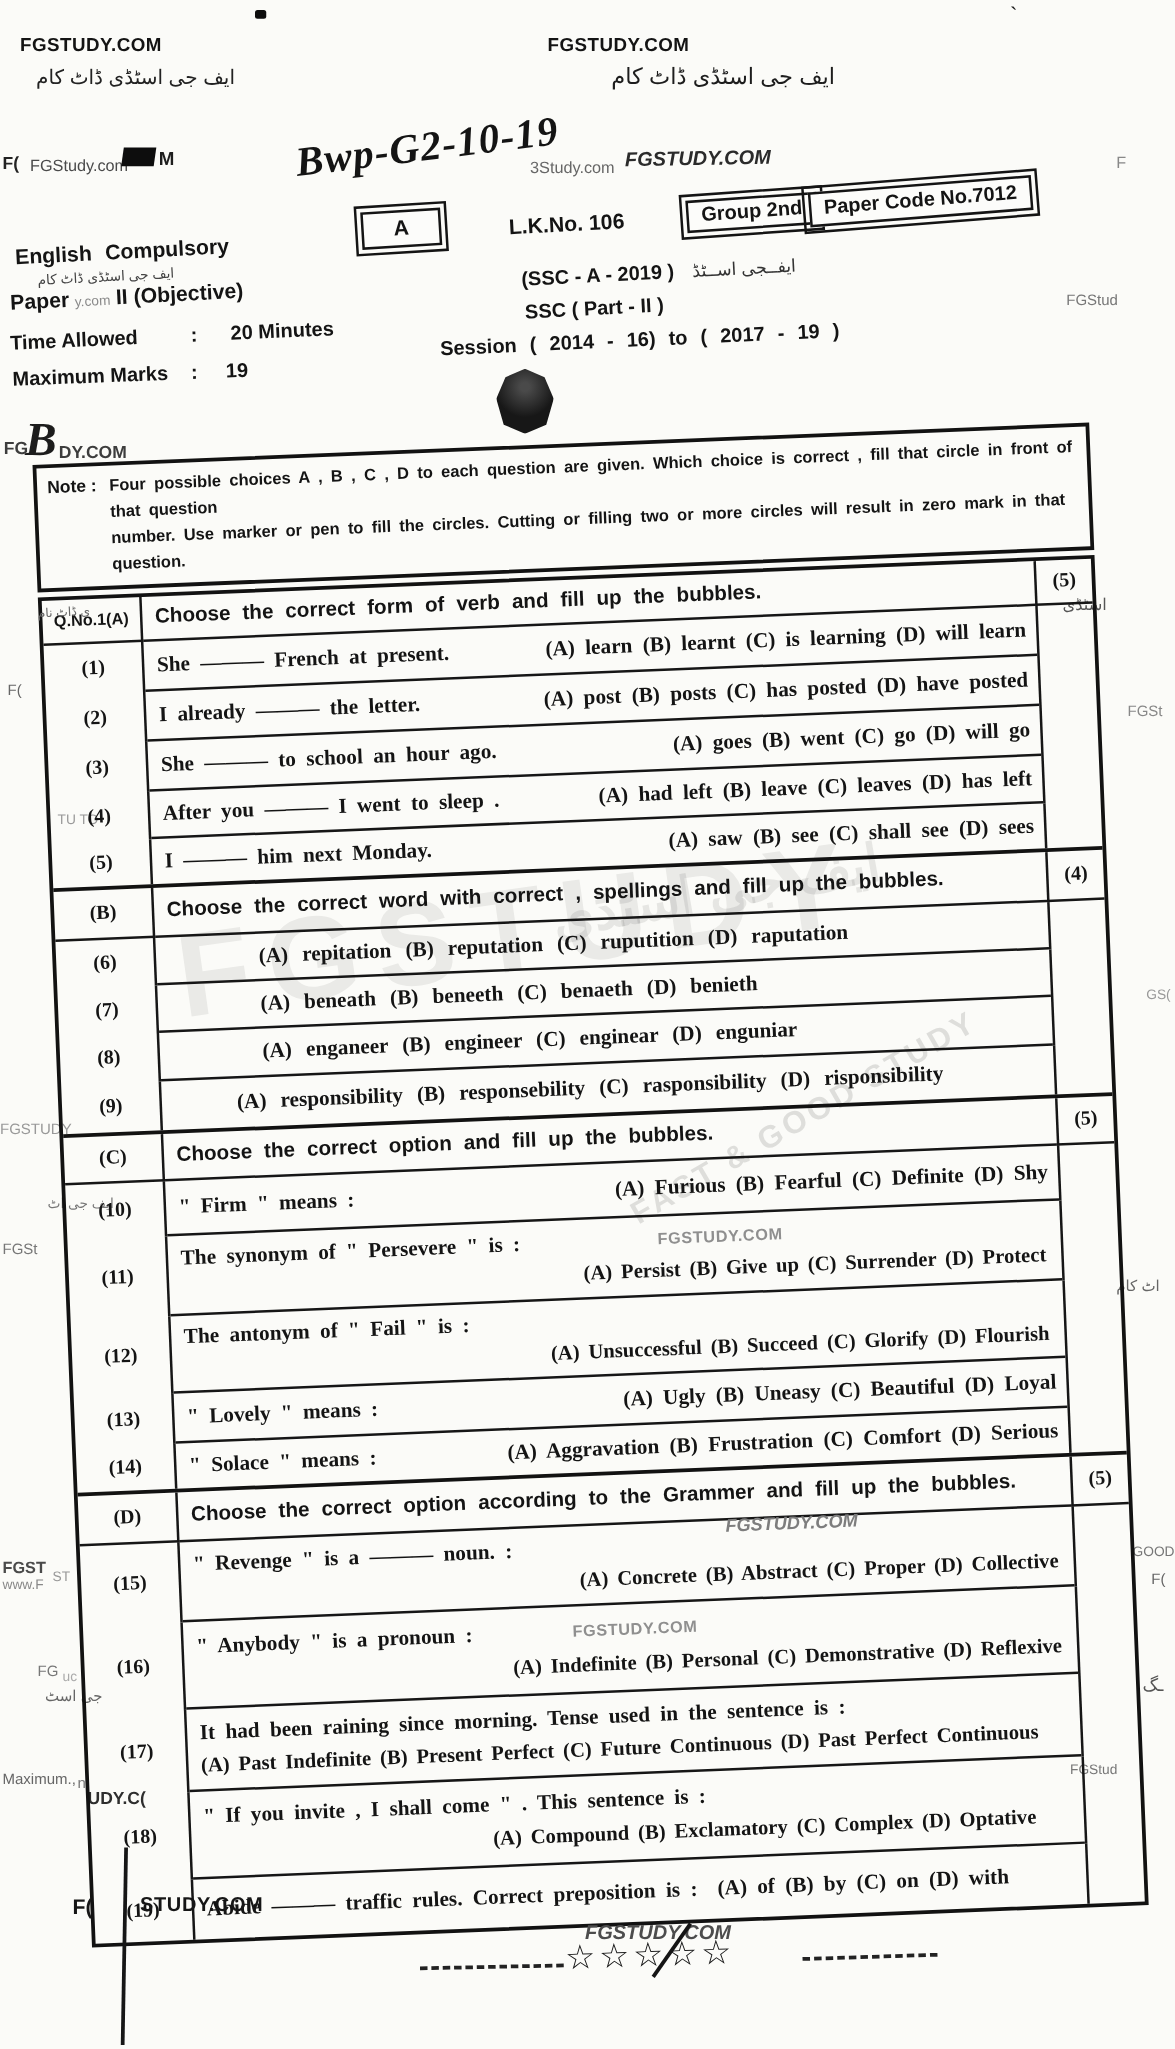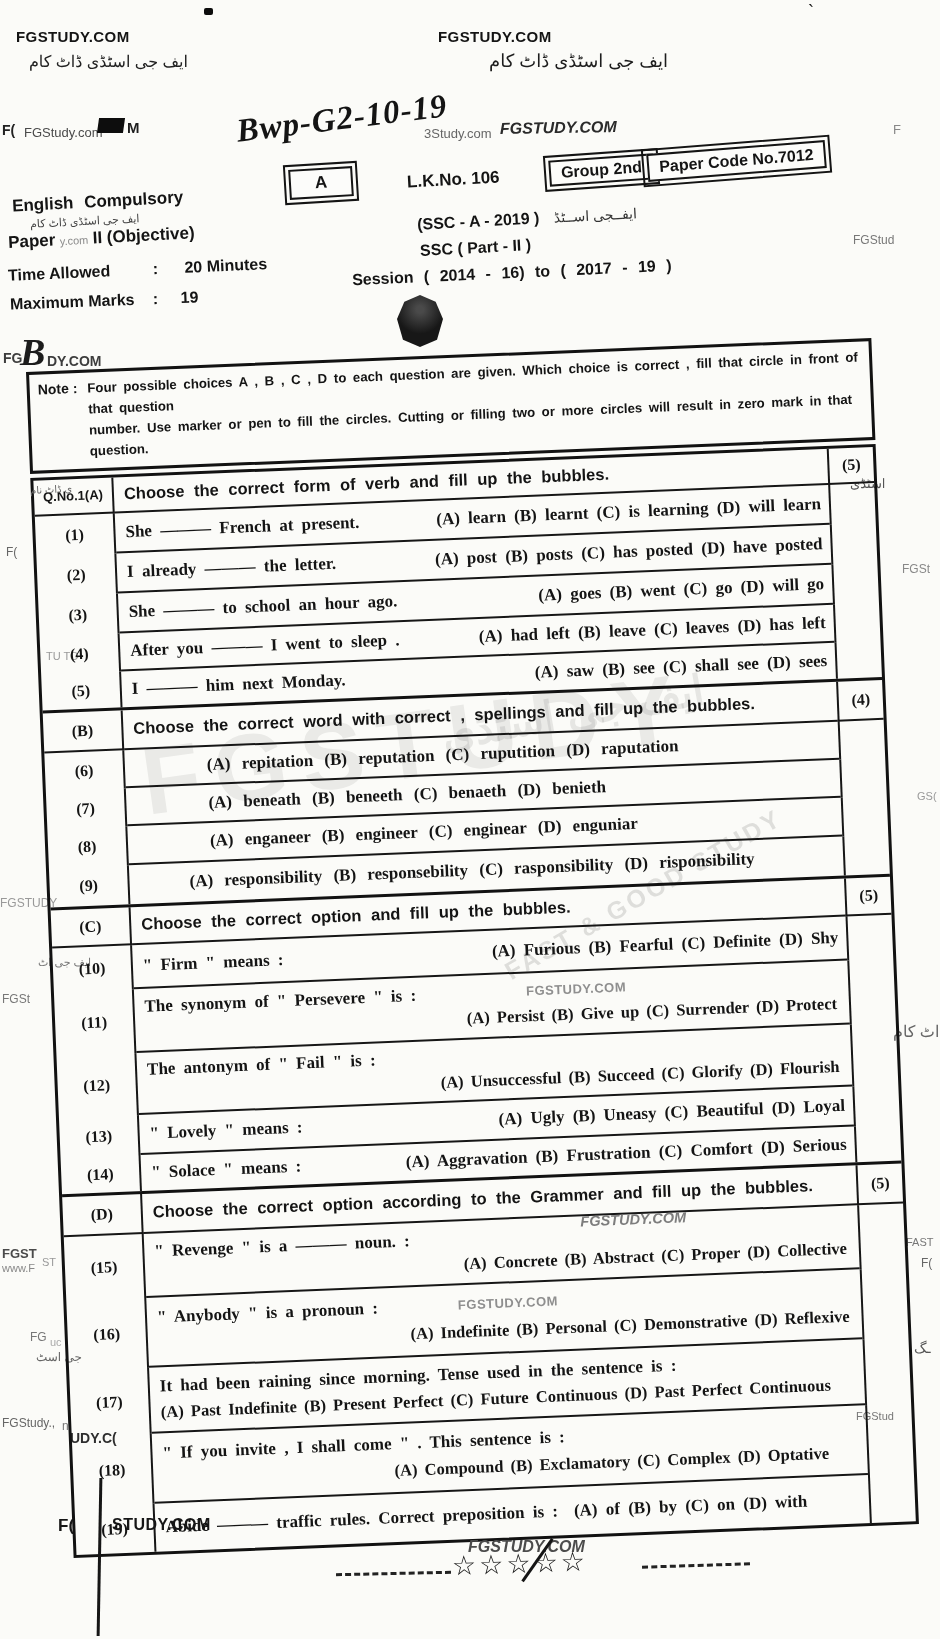--- a/index.html
+++ b/index.html
@@ -75,32 +75,32 @@
 <span class="frag" style="left:893px;top:122px;font-size:13px;color:#888;">F</span>
 <span class="frag" style="left:853px;top:233px;font-size:12px;color:#777;">FGStud</span>
 <span class="frag b" style="left:3px;top:350px;font-size:14px;color:#3d3d3d;">FG</span>
 <span class="frag b" style="left:47px;top:353px;font-size:14px;color:#3d3d3d;">DY.COM</span>
 <span class="frag b it serif" style="left:20px;top:330px;font-size:38px;color:#1c1c1c;">B</span>
 <span class="frag" style="left:6px;top:545px;font-size:12px;color:#666;">F(</span>
 <span class="frag" style="left:902px;top:562px;font-size:12px;color:#888;">FGSt</span>
 <span class="frag" style="left:46px;top:650px;font-size:11px;color:#999;">TU   TO</span>
 <span class="frag" style="left:0px;top:896px;font-size:12px;color:#999;">FGSTUDY</span>
 <span class="frag" style="left:2px;top:992px;font-size:12px;color:#777;">FGSt</span>
-<span class="frag rtl" style="left:893px;top:1022px;font-size:16px;color:#666;">اٹ کام</span>
+<span class="frag rtl" style="left:893px;top:1022px;font-size:12px;color:#666;">اٹ کام</span>
 <span class="frag rtl" style="left:38px;top:956px;font-size:11px;color:#777;">ایف جی اٹ</span>
 <span class="frag b" style="left:2px;top:1246px;font-size:13px;color:#4a4a4a;">FGST</span>
 <span class="frag" style="left:2px;top:1262px;font-size:11px;color:#888;">www.F</span>
 <span class="frag" style="left:42px;top:1256px;font-size:11px;color:#999;">ST</span>
-<span class="frag" style="left:906px;top:1236px;font-size:11px;color:#777;">FAST</span>
+<span class="frag" style="left:906px;top:1236px;font-size:11px;color:#777;">GOOD</span>
 <span class="frag" style="left:921px;top:1256px;font-size:12px;color:#666;">F(</span>
 <span class="frag" style="left:30px;top:1330px;font-size:12px;color:#777;">FG</span>
 <span class="frag" style="left:50px;top:1336px;font-size:11px;color:#aaa;">uc</span>
 <span class="frag rtl" style="left:36px;top:1350px;font-size:12px;color:#666;">جی اسٹ</span>
 <span class="frag rtl" style="left:914px;top:1340px;font-size:14px;color:#555;">ـگ</span>
-<span class="frag" style="left:2px;top:1416px;font-size:12px;color:#666;">FGStudy.,</span>
+<span class="frag" style="left:2px;top:1416px;font-size:12px;color:#666;">Maximum.,</span>
 <span class="frag" style="left:62px;top:1419px;font-size:12px;color:#777;">n</span>
 <span class="frag b" style="left:70px;top:1430px;font-size:14px;color:#2e2e2e;">UDY.C(</span>
 <span class="frag" style="left:856px;top:1410px;font-size:11px;color:#777;">FGStud</span>
 <span class="frag rtl" style="left:850px;top:476px;font-size:13px;color:#555;">اسٹڈی</span>
 <span class="frag" style="left:917px;top:790px;font-size:11px;color:#999;">GS(</span>
 <span class="frag rtl" style="left:30px;top:484px;font-size:10px;color:#666;transform:rotate(-3deg);z-index:3;">ی ڈاٹ نام</span>
 
 <div class="ghost sans" style="left:140px;top:690px;font-size:95px;letter-spacing:14px;transform:rotate(-8deg);">FGSTUDY</div>
 <div class="ghost sans" style="left:486px;top:880px;font-size:25px;letter-spacing:3px;transform:rotate(-30deg);color:rgba(20,20,20,0.12);">FAST &amp; GOOD STUDY</div>
 <div class="ghost rtl" style="left:440px;top:688px;font-size:42px;transform:rotate(-10deg);color:rgba(20,20,20,0.09);">ایف جی اسٹڈی</div>

